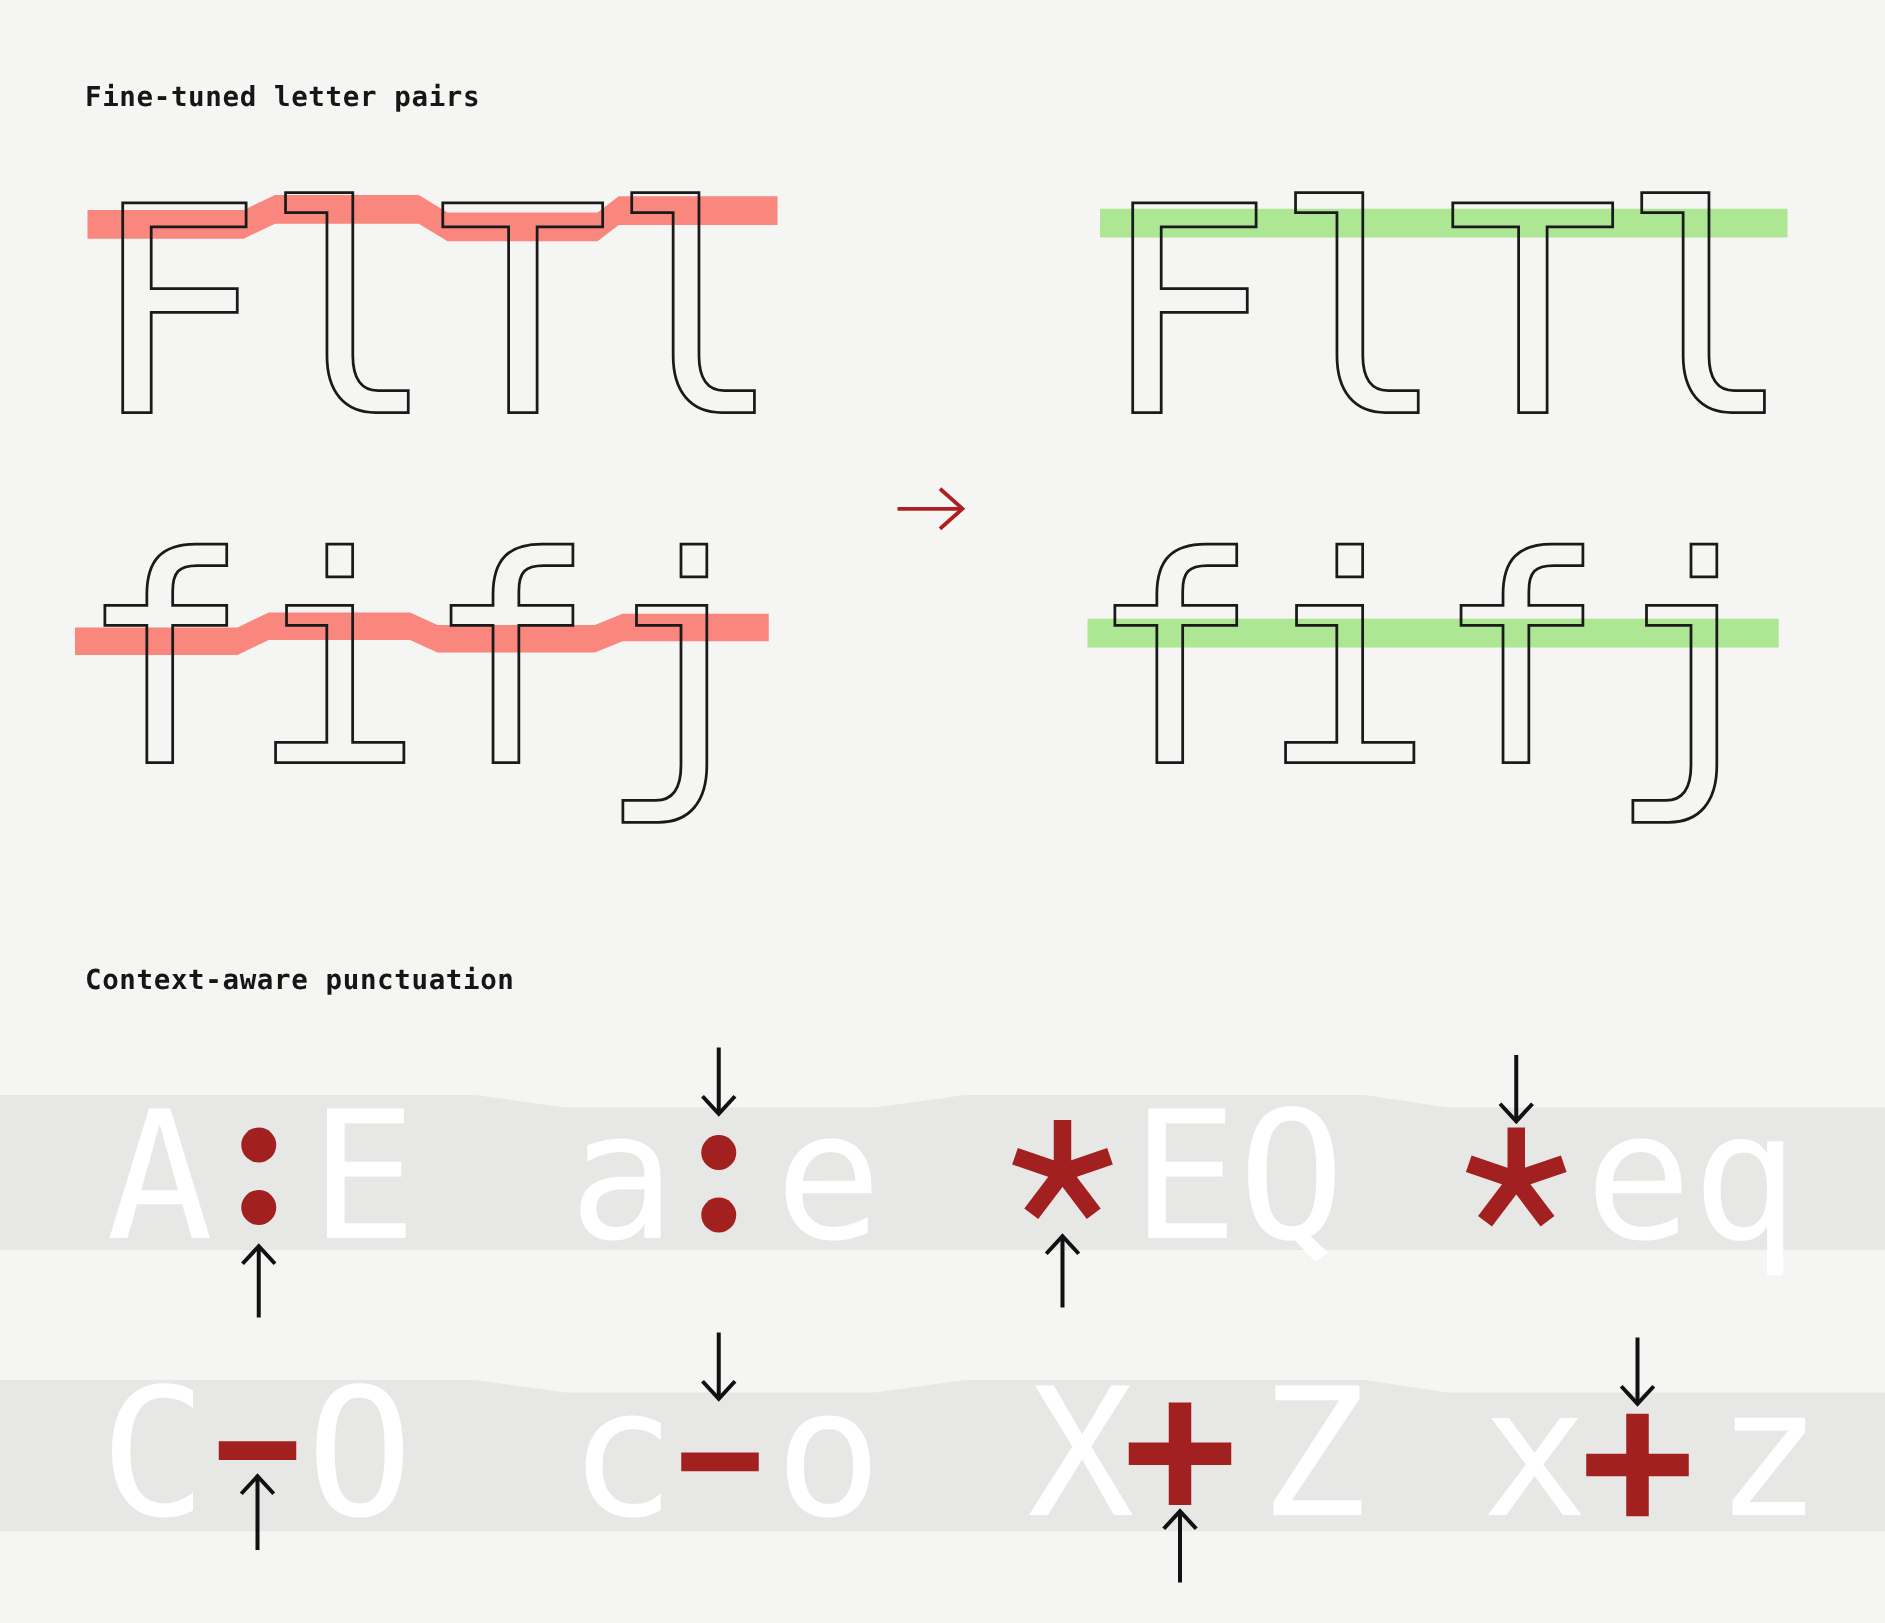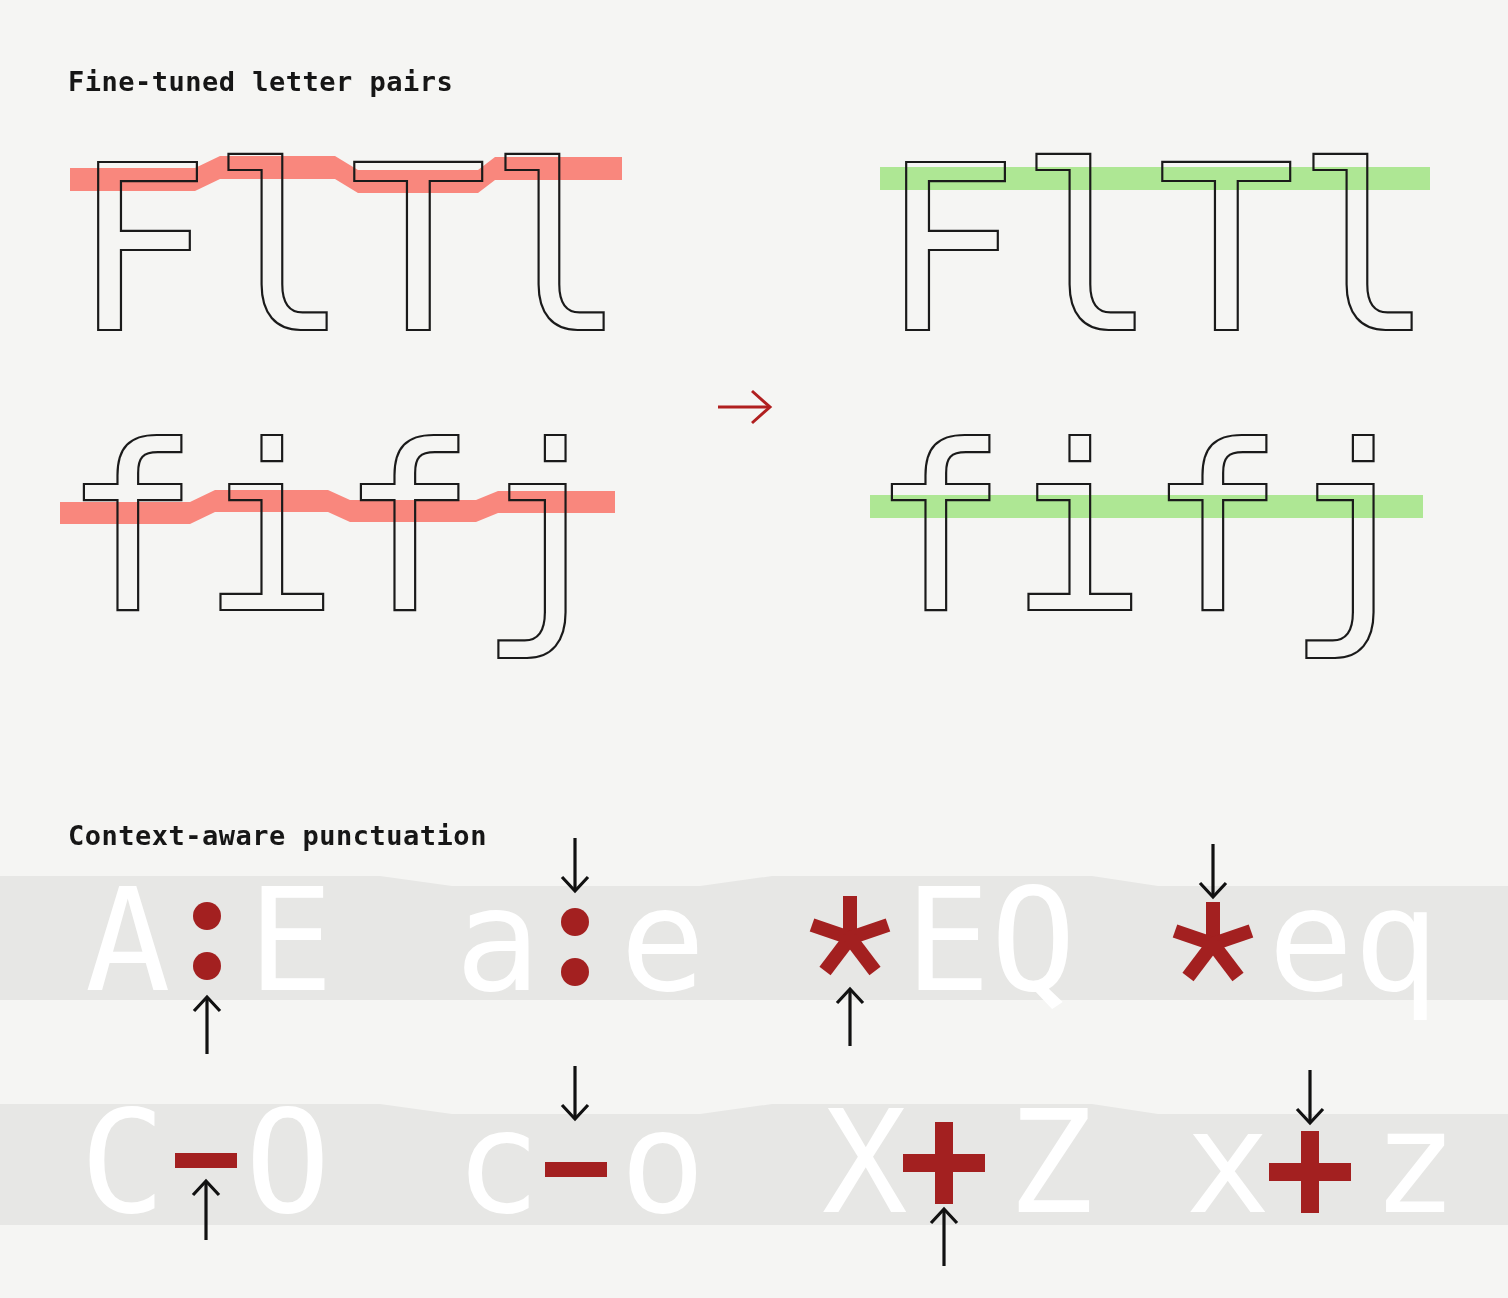--- a/index.html
+++ b/index.html
@@ -7,27 +7,27 @@
   body {
     position:relative;
     background:#f5f5f3;
     font-family:"DejaVu Sans Mono", monospace;
     overflow:hidden;
   }
   .heading {
     position:absolute;
     left:68px;
     font-weight:bold;
-    font-size:27px;
+    font-size:22px;
     color:#161616;
     letter-spacing:0.5px;
     font-family:"DejaVu Sans Mono", monospace;
   }
   #heading-pairs { top:66px; }
-  #heading-punct { top:820px;text-align:right; }
+  #heading-punct { top:772px;text-align:right; }
   svg { position:absolute; left:0; display:block; }
   #svg-pairs { top:140px; }
   #svg-punct { top:828px; }
   .outline-text {
     font-family:"DejaVu Sans Mono", monospace;
     font-size:230px;
     fill:none;
     stroke:#1a1a1a;
     stroke-width:2.2;
   }

